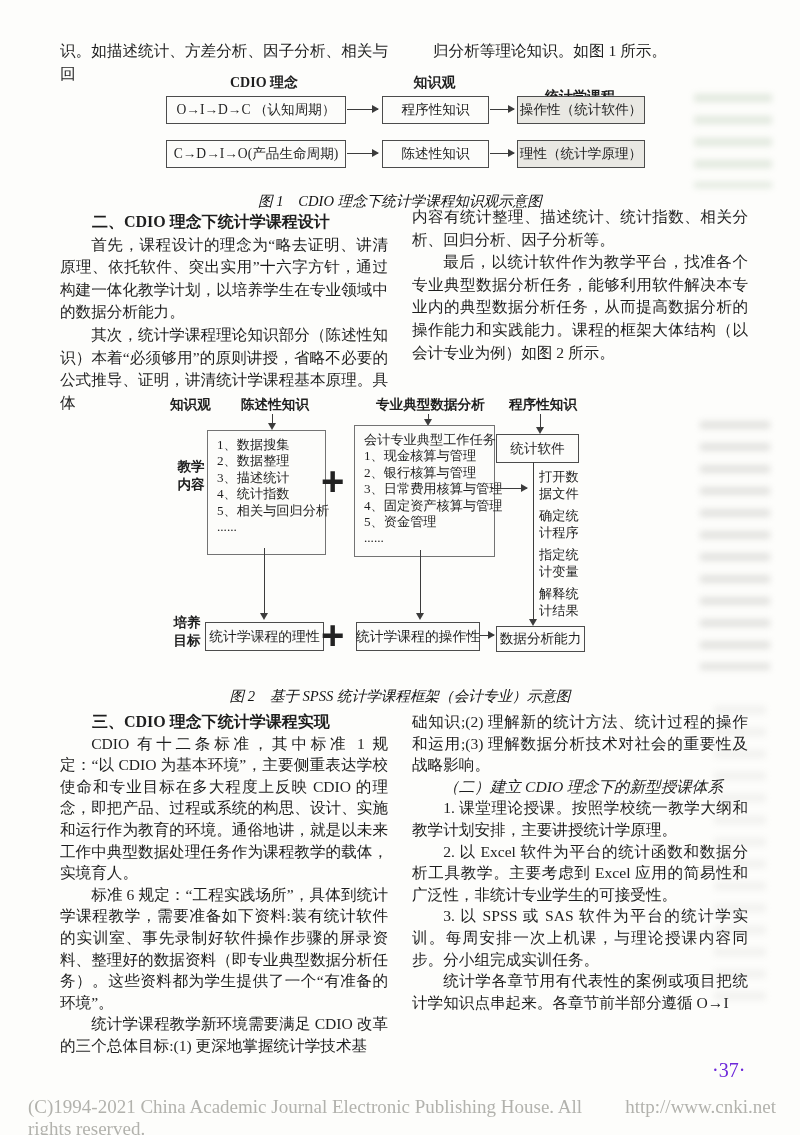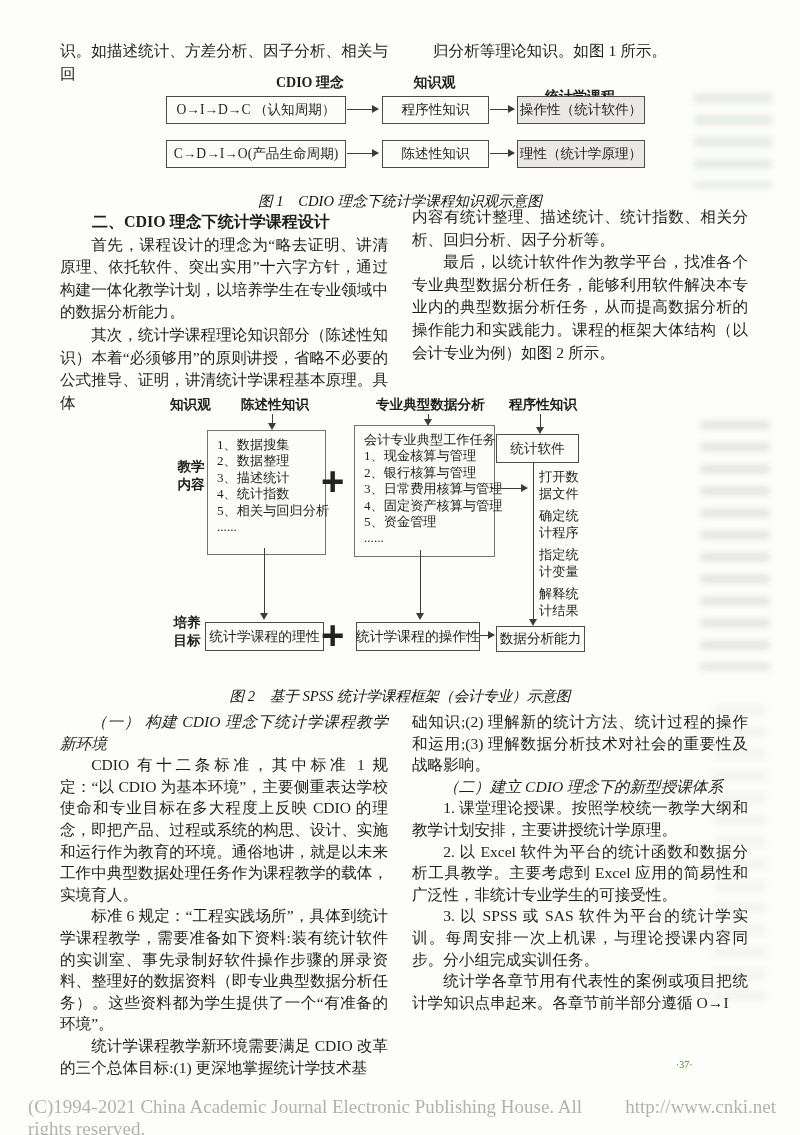--- a/index.html
+++ b/index.html
@@ -38,41 +38,41 @@
   .caption{position:absolute;width:800px;text-align:center;
     font-style:italic;font-size:14.6px;color:#111;}
   
   .listbox{position:absolute;border:1px solid #737373;background:#fcfcfa;
     font-size:13.2px;line-height:16.4px;padding:6px 4px 0 9px;white-space:nowrap;}
   .sidelabel{position:absolute;font-weight:bold;font-size:13.6px;
     line-height:18px;width:30px;word-break:break-all;text-align:center;}
   .steps{position:absolute;font-size:13.2px;line-height:17px;}
   .steps>div{width:41px;word-break:break-all;margin-bottom:5px;}
   
-  .pageno{position:absolute;font-size:10px;color:#4d7c0f;}
+  .pageno{position:absolute;font-size:20px;color:#6d28d9;margin-left:36px;}
   .footer{position:absolute;left:28px;right:24px;display:flex;
     justify-content:space-between;color:#b2b2ad;font-size:19px;
     font-family:"Liberation Serif",serif;}
 </style>
 </head>
 <body>
 
 <div class="bleed" style="right:28px;top:88px;width:78px;height:100px;color:#a4bb9e;opacity:.30"></div>
 <div class="bleed" style="right:30px;top:415px;width:70px;height:255px;color:#9a9a94;opacity:.26"></div>
 <div class="bleed" style="right:34px;top:700px;width:52px;height:310px;color:#a0a09a;opacity:.12"></div>
 
 <div class="col" style="left:60px;top:40px;width:328px">
   <div class="cont">识。如描述统计、方差分析、因子分析、相关与回</div>
 </div>
 <div class="col" style="left:433px;top:40px;width:336px">
   <div class="cont">归分析等理论知识。如图 1 所示。</div>
 </div>
 
 <div class="fig" style="top:70px;height:120px">
-  <div class="fhdr" style="left:166px;top:4px;width:178px;text-align:right">CDIO 理念</div>
+  <div class="fhdr" style="left:175px;top:4px;width:178px;text-align:center">CDIO 理念</div>
   <div class="fhdr" style="left:382px;top:4px;width:105px;text-align:center">知识观</div>
   <div class="fhdr" style="left:517px;top:18px;width:126px;text-align:center">统计学课程</div>
 
   <div class="fbox" style="left:166px;top:26px;width:178px;height:26px">O→I→D→C （认知周期）</div>
   <div class="harrow" style="left:347px;top:39px;width:31px"></div>
   <div class="fbox" style="left:382px;top:26px;width:105px;height:26px">程序性知识</div>
   <div class="harrow" style="left:490px;top:39px;width:24px"></div>
   <div class="fbox shade" style="left:517px;top:26px;width:126px;height:26px">操作性（统计软件）</div>
 
   <div class="fbox" style="left:166px;top:70px;width:178px;height:26px">C→D→I→O(产品生命周期)</div>
@@ -145,21 +145,21 @@
   <div class="sidelabel" style="left:172px;top:219px">培养目标</div>
   <div class="fbox" style="left:205px;top:227px;width:117px;height:27px;font-size:13.8px">统计学课程的理性</div>
   <div class="plus" style="left:321px;top:220px">+</div>
   <div class="fbox" style="left:356px;top:227px;width:122px;height:27px;font-size:13.8px">统计学课程的操作性</div>
   <div class="harrow" style="left:480px;top:240px;width:14px"></div>
   <div class="fbox" style="left:496px;top:231px;width:87px;height:24px">数据分析能力</div>
 </div>
 <div class="caption" style="top:687px">图 2　基于 SPSS 统计学课程框架（会计专业）示意图</div>
 
 <div class="col s3" style="left:60px;top:711px;width:328px">
-    <div class="kai">（一） 构建 CDIO 理念下统计学课程教学新环境</div>
+    <div class="h2">三、CDIO 理念下统计学课程实现</div>
     <div class="p">CDIO 有十二条标准，其中标准 1 规定：“以 CDIO 为基本环境”，主要侧重表达学校使命和专业目标在多大程度上反映 CDIO 的理念，即把产品、过程或系统的构思、设计、实施和运行作为教育的环境。通俗地讲，就是以未来工作中典型数据处理任务作为课程教学的载体，实境育人。</div>
     <div class="p">标准 6 规定：“工程实践场所”，具体到统计学课程教学，需要准备如下资料:装有统计软件的实训室、事先录制好软件操作步骤的屏录资料、整理好的数据资料（即专业典型数据分析任务）。这些资料都为学生提供了一个“有准备的环境”。</div>
     <div class="p">统计学课程教学新环境需要满足 CDIO 改革的三个总体目标:(1) 更深地掌握统计学技术基</div>
   </div>
 <div class="col s3" style="left:412px;top:711px;width:336px">
     <div class="cont">础知识;(2) 理解新的统计方法、统计过程的操作和运用;(3) 理解数据分析技术对社会的重要性及战略影响。</div>
     <div class="kai">（二）建立 CDIO 理念下的新型授课体系</div>
     <div class="p">1. 课堂理论授课。按照学校统一教学大纲和教学计划安排，主要讲授统计学原理。</div>
     <div class="p">2. 以 Excel 软件为平台的统计函数和数据分析工具教学。主要考虑到 Excel 应用的简易性和广泛性，非统计专业学生的可接受性。</div>
     <div class="p">3. 以 SPSS 或 SAS 软件为平台的统计学实训。每周安排一次上机课，与理论授课内容同步。分小组完成实训任务。</div>

